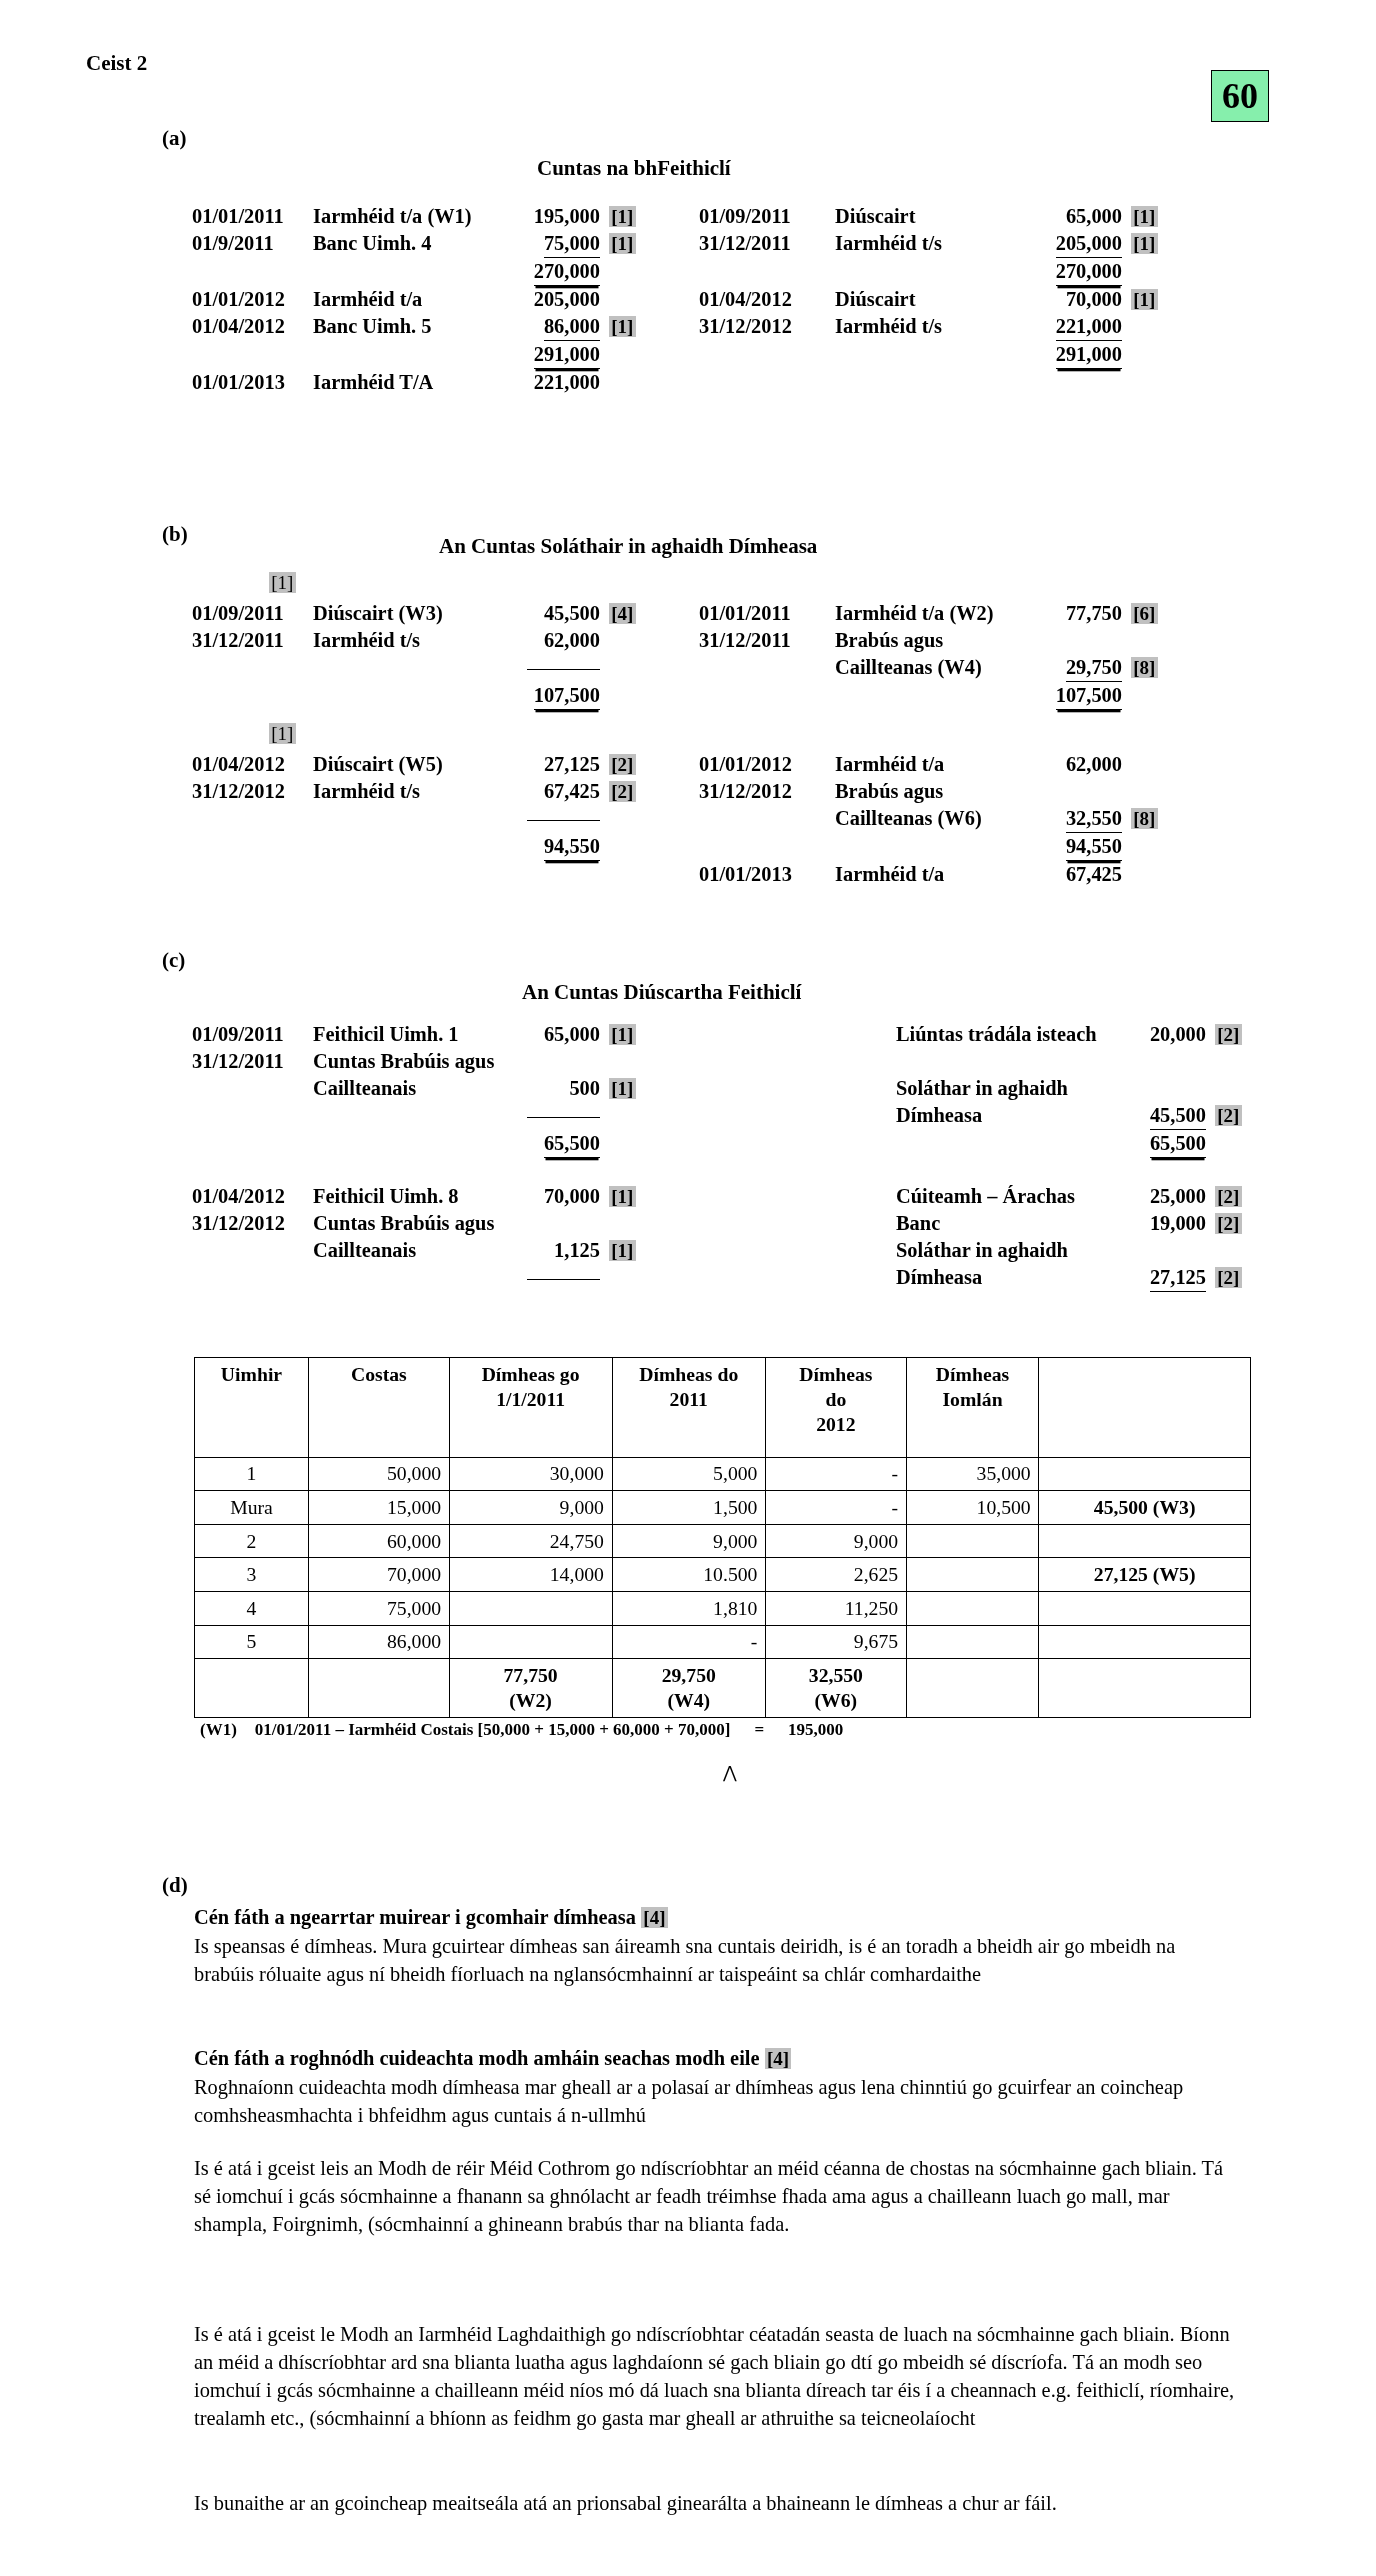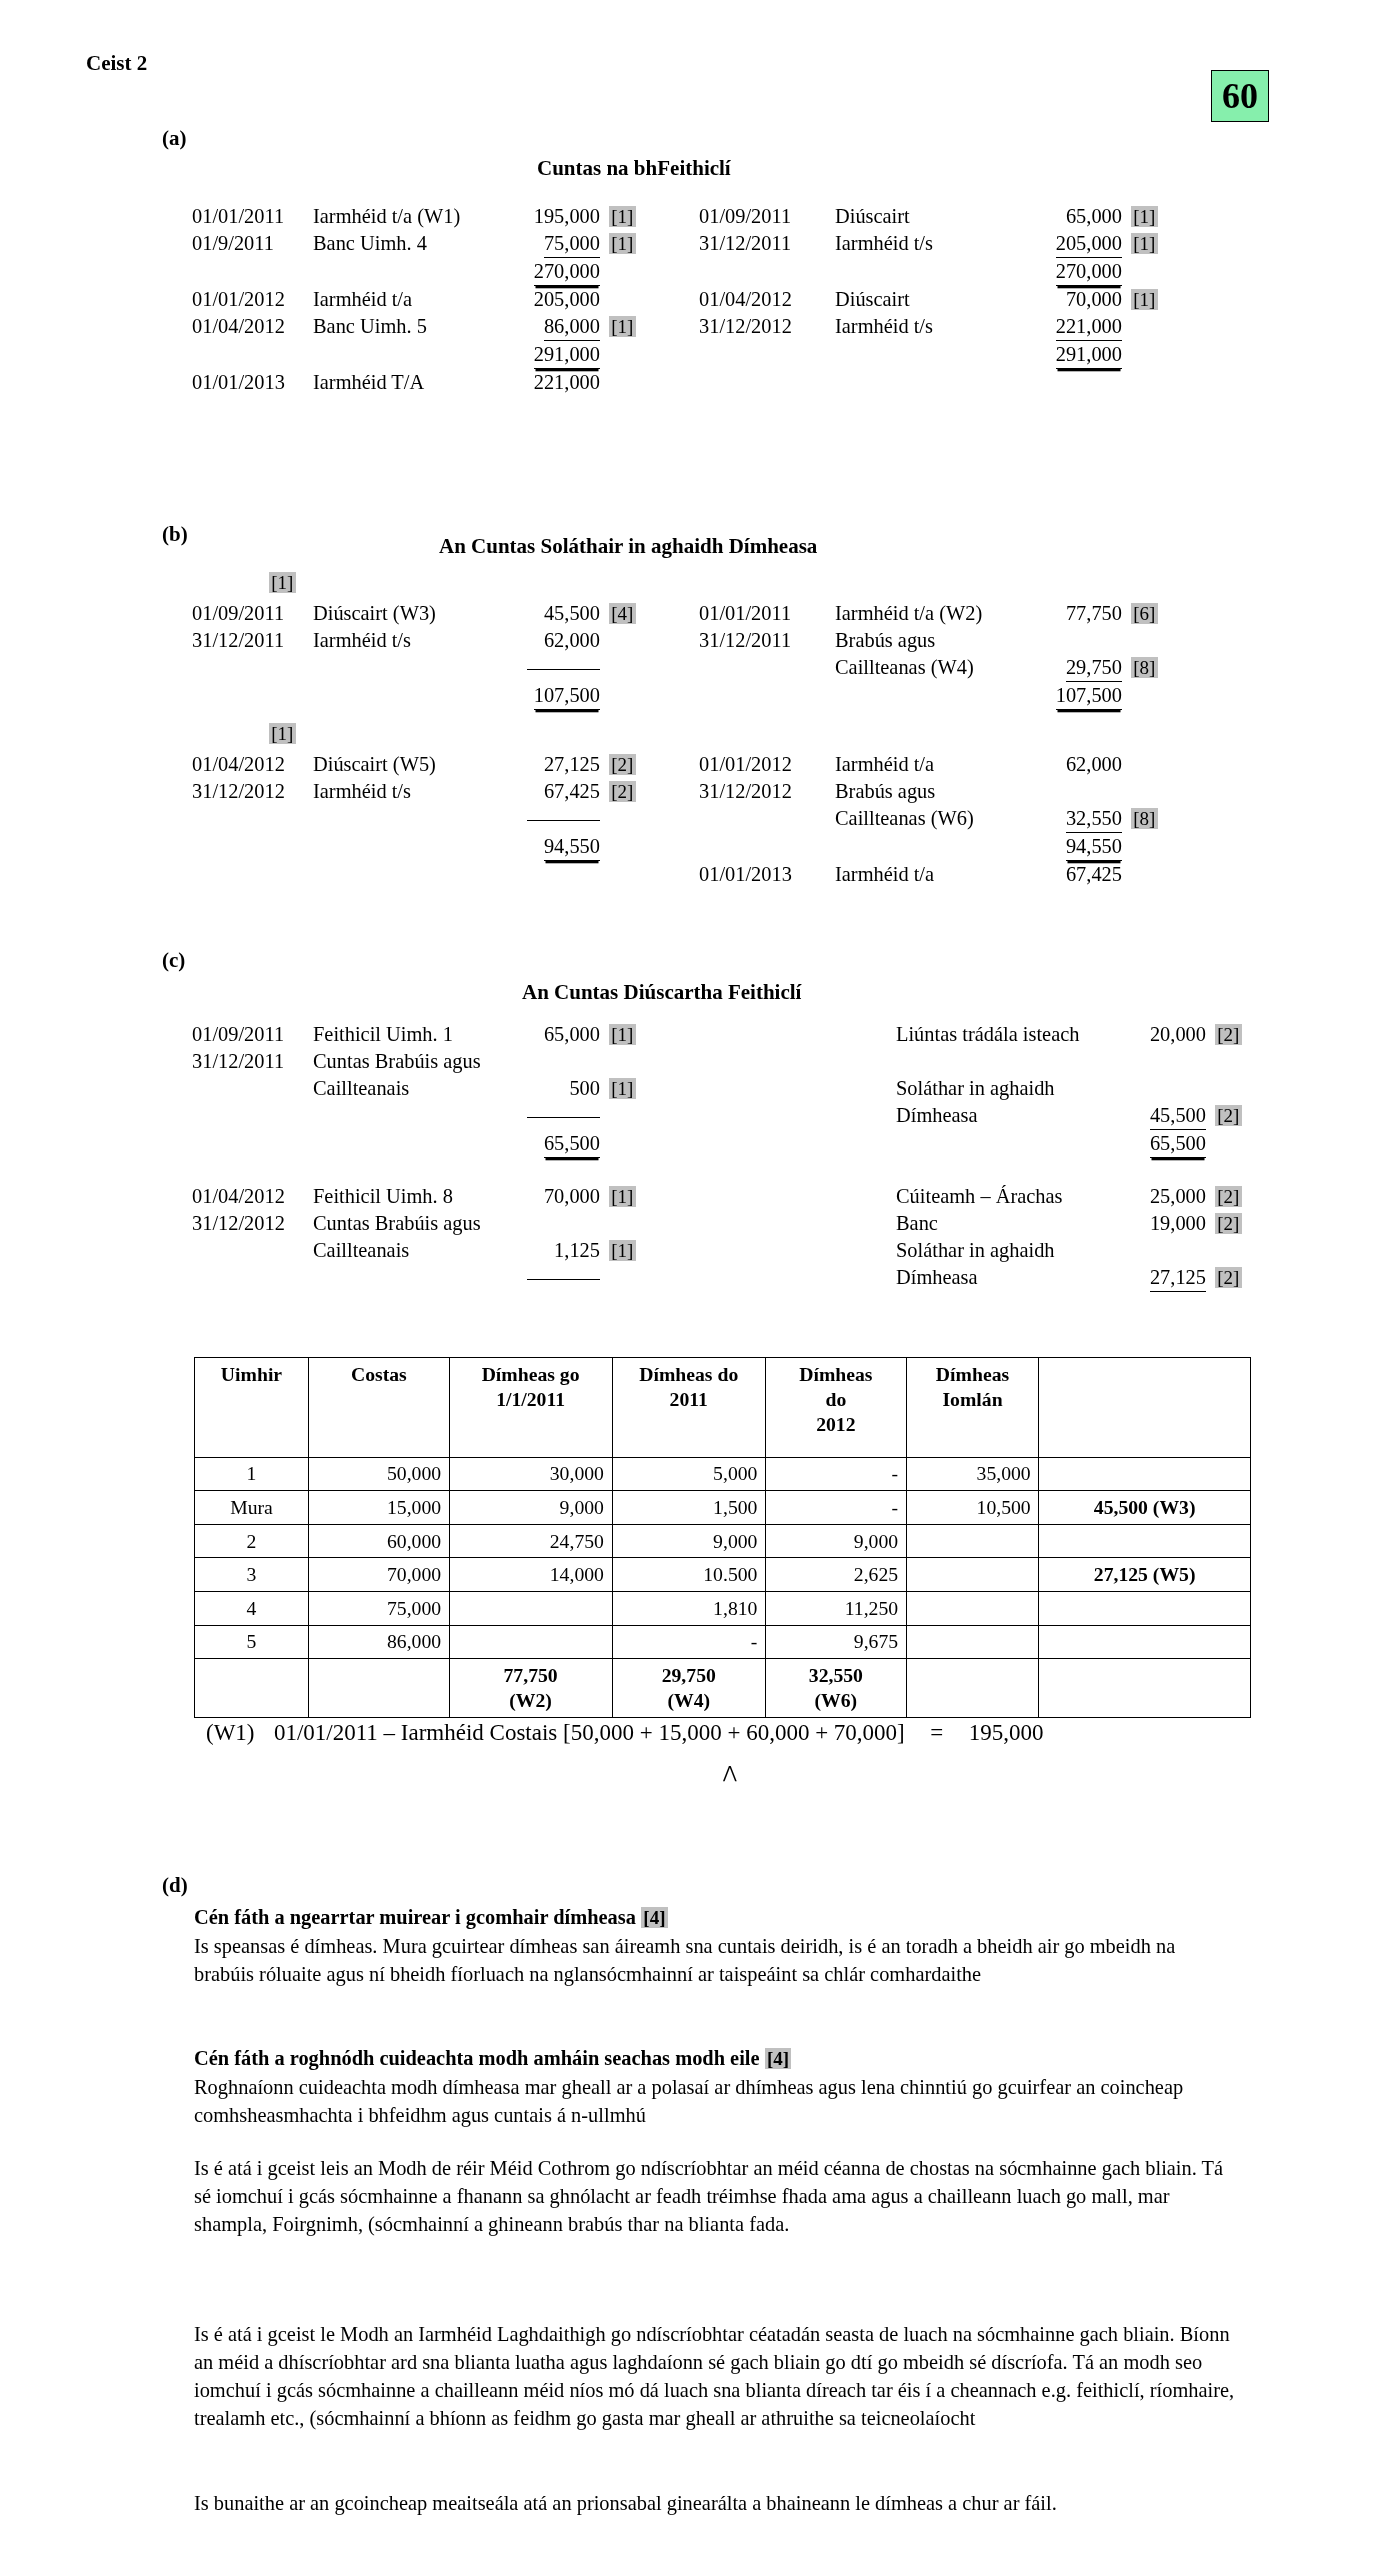--- a/index.html
+++ b/index.html
@@ -46,20 +46,21 @@
   }
 
   .part-label { font-size: 21px; font-weight: bold; }
   .acct-title { font-size: 21px; font-weight: bold; }
 
   
   .ledger {
     position: absolute;
     font-size: 20.4px;
     line-height: 27px;
+    font-weight: bold;
   }
   .ledger table { border-collapse: collapse; }
   .ledger td {
     padding: 0 0 0 0;
     vertical-align: top;
     white-space: nowrap;
     font-size: 20.4px;
     line-height: 27px;
   }
   td.c-date   { width: 121px; }
@@ -109,22 +110,22 @@
   .col-uimhir { width: 98px; }
   .col-costas { width: 121px; }
   .col-d2011g { width: 140px; }
   .col-d2011  { width: 132px; }
   .col-d2012  { width: 121px; }
   .col-diom   { width: 114px; }
   .col-note   { width: 182px; }
 
   
   #w1-line {
-    left: 206px; top: 1720px;
-    font-size: 23px; font-weight: normal;
+    left: 200px; top: 1720px;
+    font-size: 17px; font-weight: bold;
     white-space: nowrap;
   }
   #w1-line .w1-lead { margin-right: 13.6px; }
   #w1-line .w1-eq { margin: 0 19.7px; }
 
   .caret-mark {
     left: 723px; top: 1762px;
     font-size: 16.7px;
   }
 

